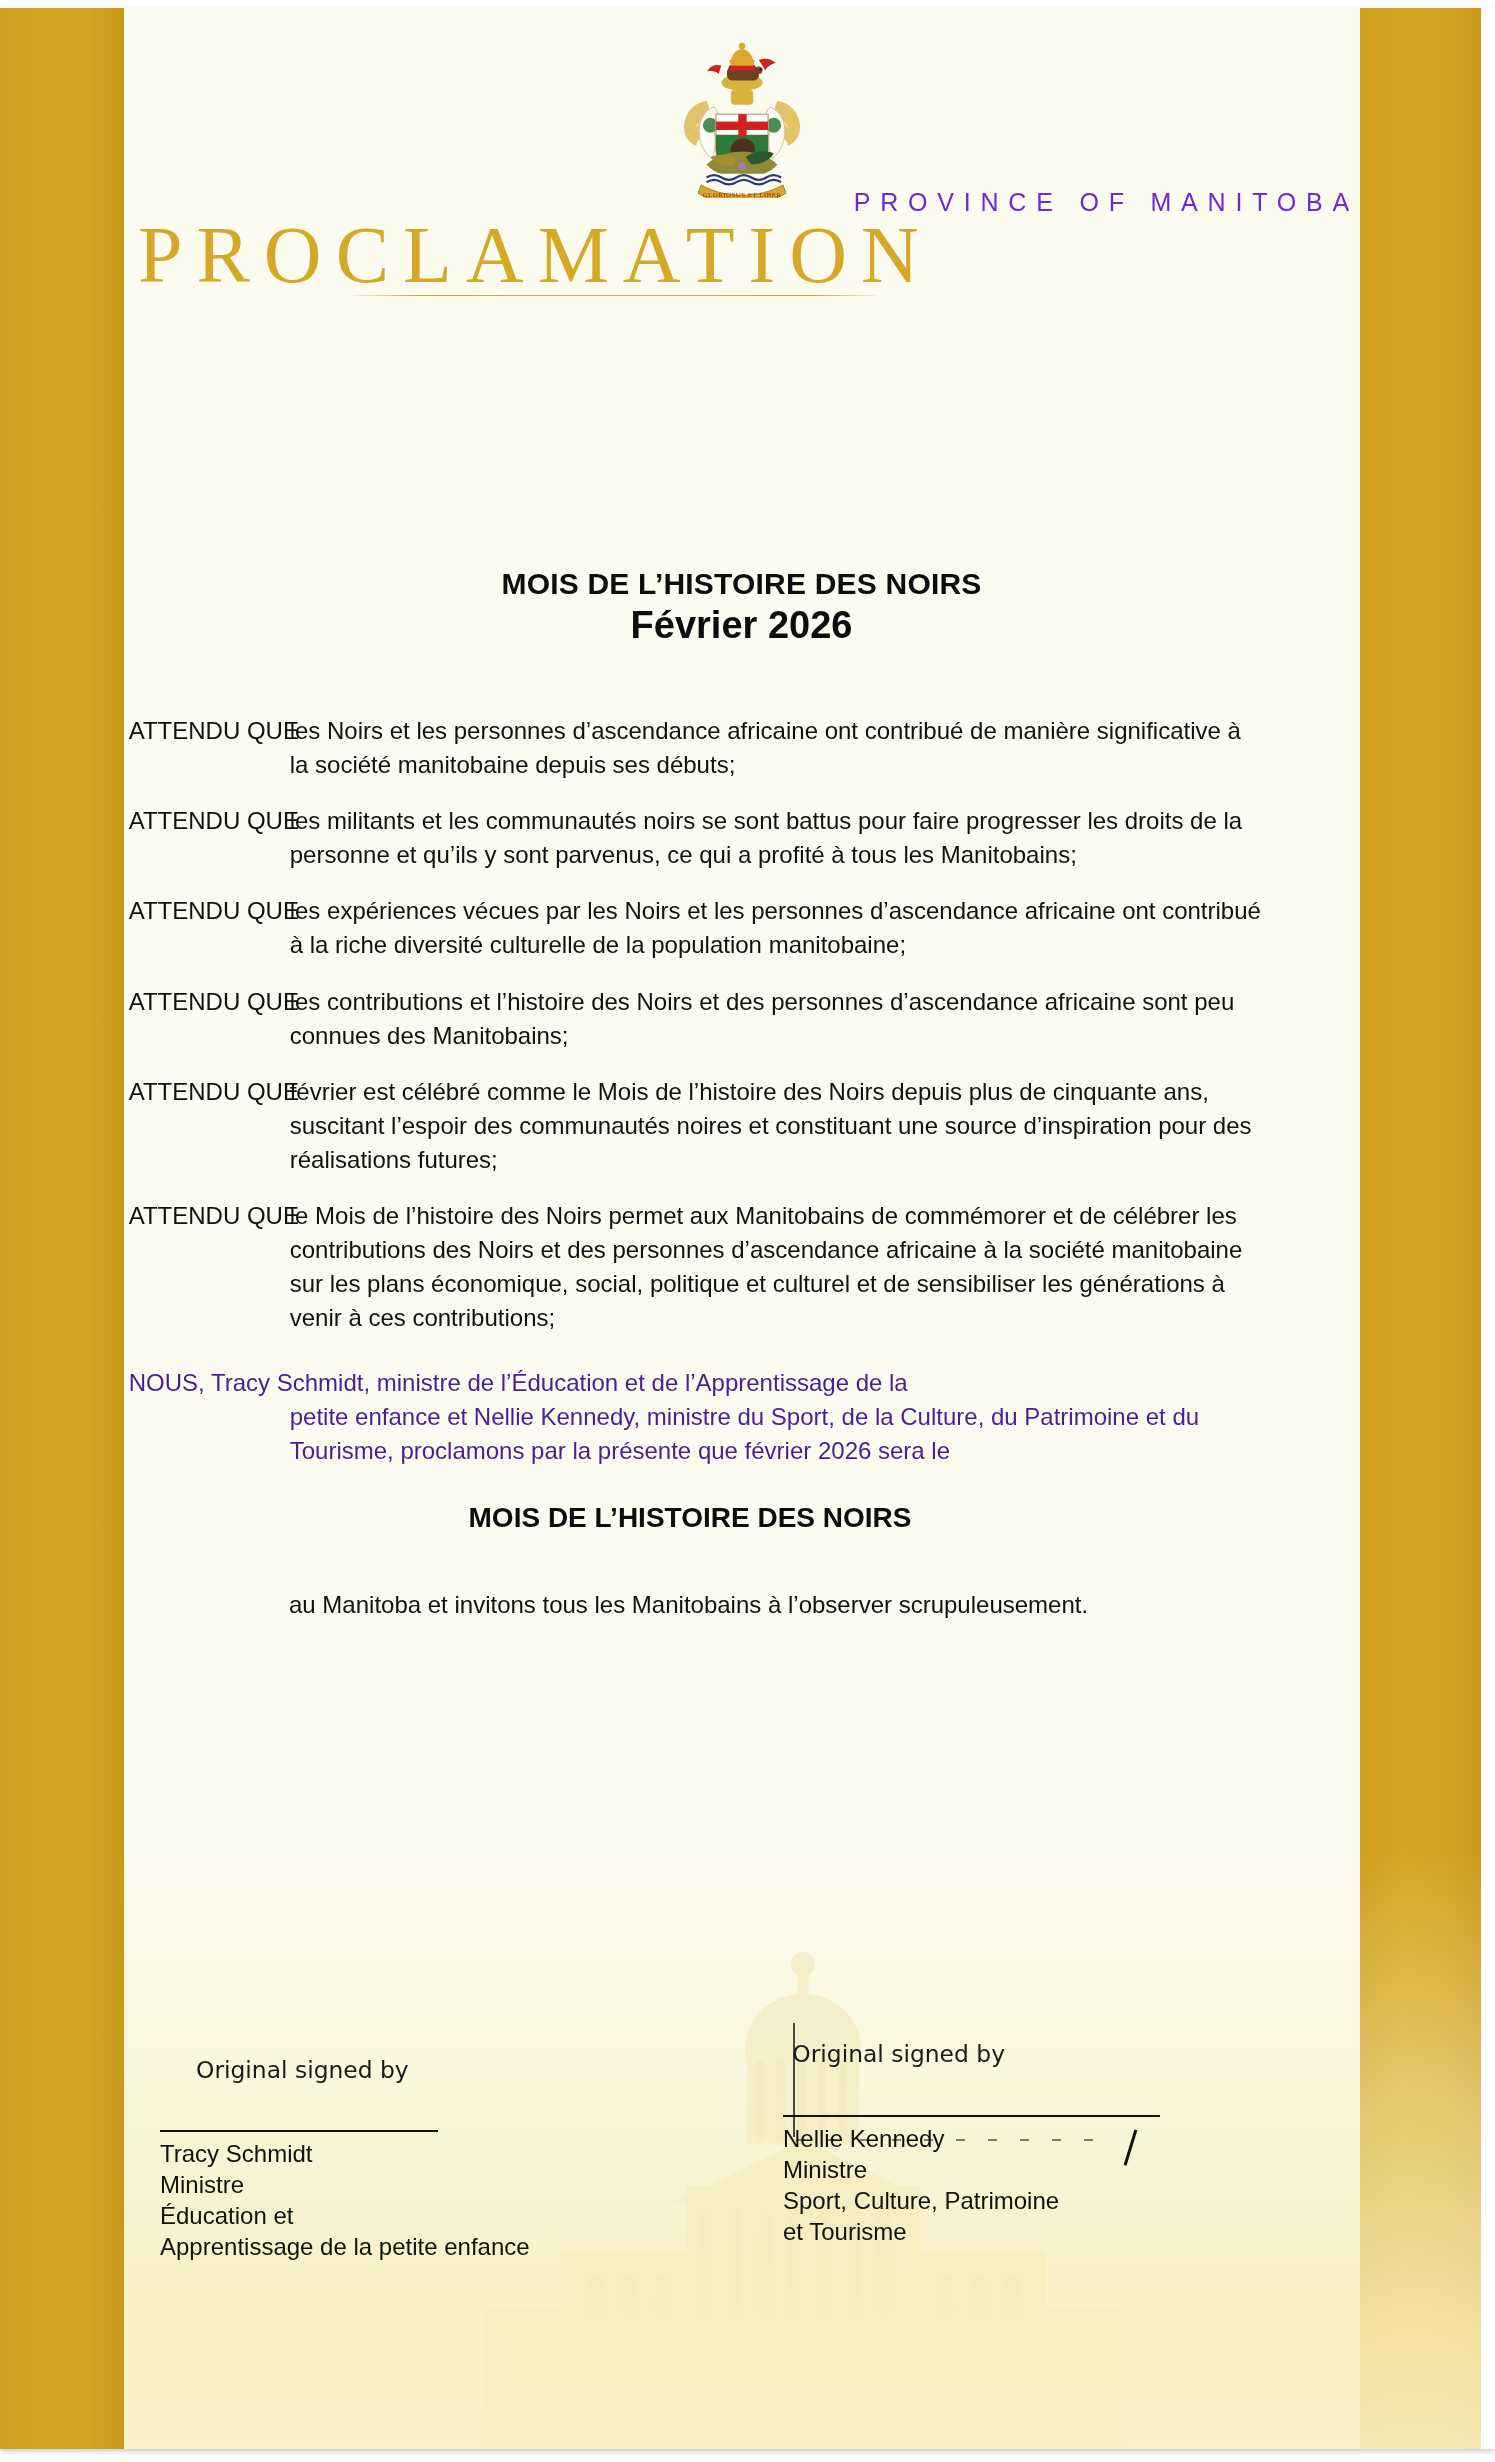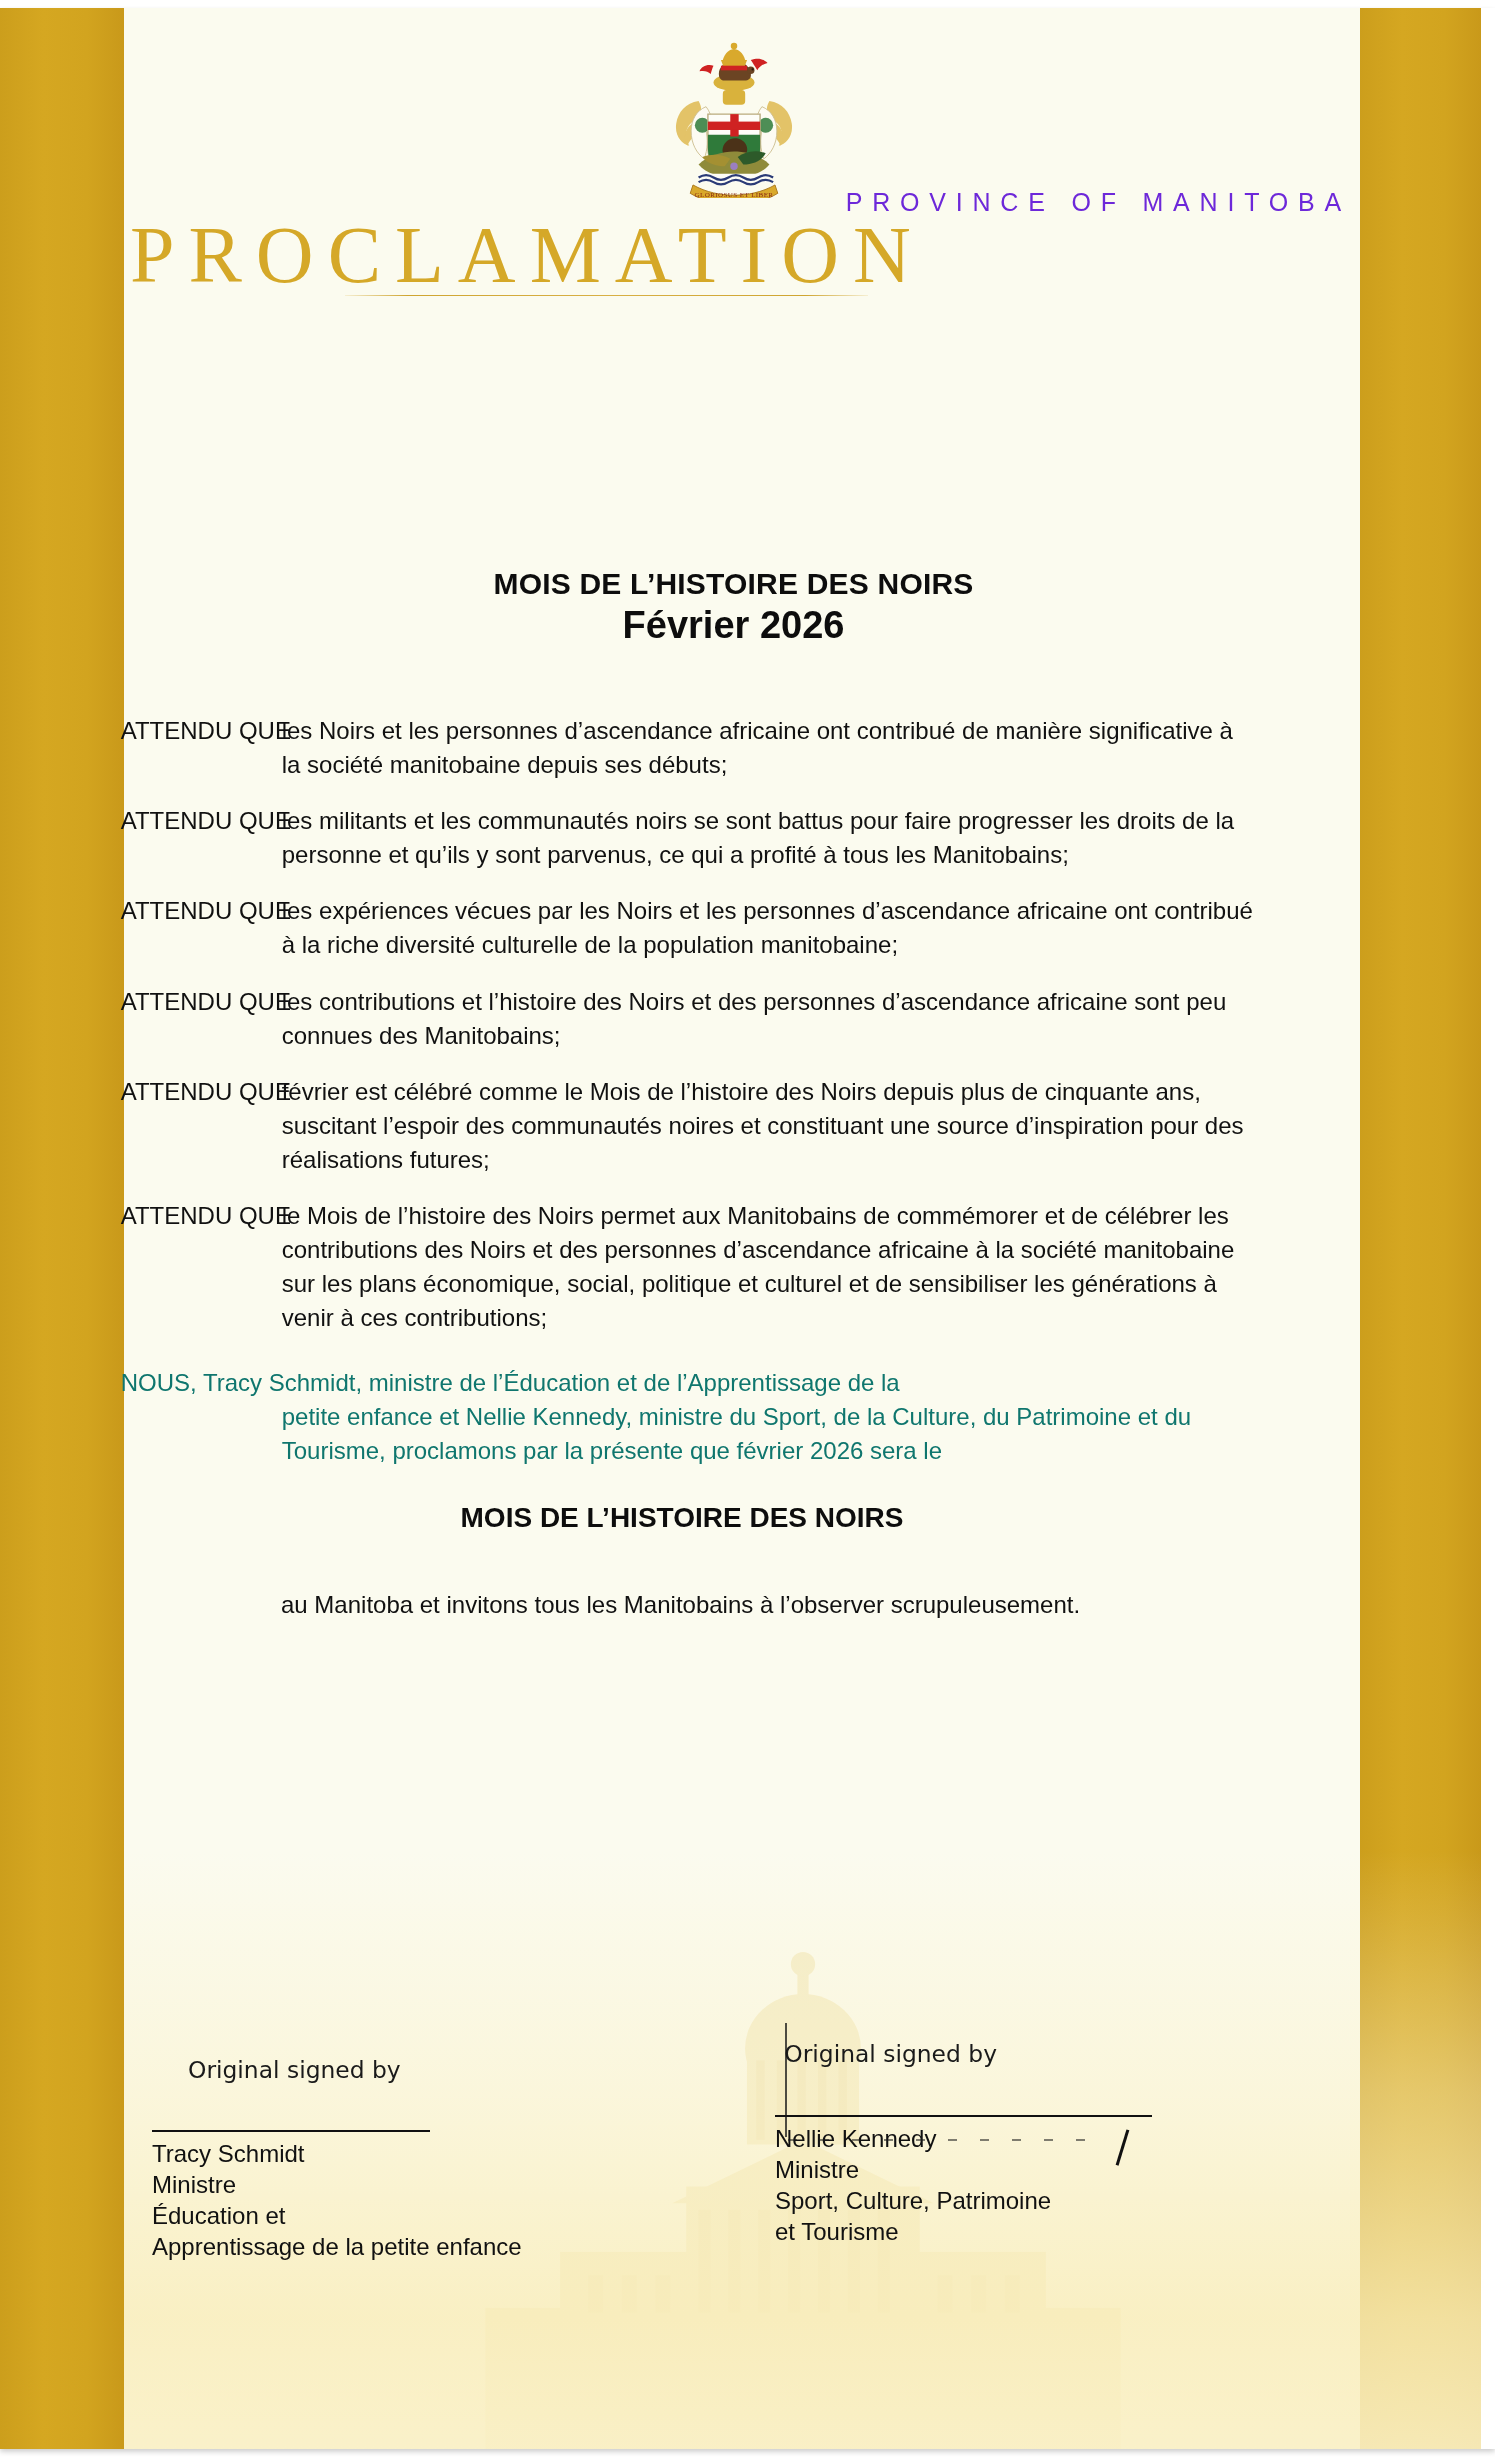--- a/index.html
+++ b/index.html
@@ -62,21 +62,21 @@
     transform: translateX(-50%);
     bottom: -18.7px;
     width: 710px;
     height: 561px;
     opacity: .55;
   }
 
   
   .content {
     position: absolute;
-    left: 116px;
+    left: 124px;
     top: 0;
     width: 1235px;
     height: 2441px;
   }
 
   
   .crest {
     position: absolute;
     left: 50%;
     transform: translateX(-50%);
@@ -171,21 +171,21 @@
     color: #111;
     line-height: 34px;
   }
 
   
   .nous {
     position: absolute;
     left: 4.7px;
     width: 1112px;
     font-size: 24px;
-    color: #0f766e;
+    color: #4c1d95;
     line-height: 34px;
   }
   .nous .hang {
     display: block;
     padding-left: 161px;
   }
   .nous .lead {
     display: block;
   }
 

